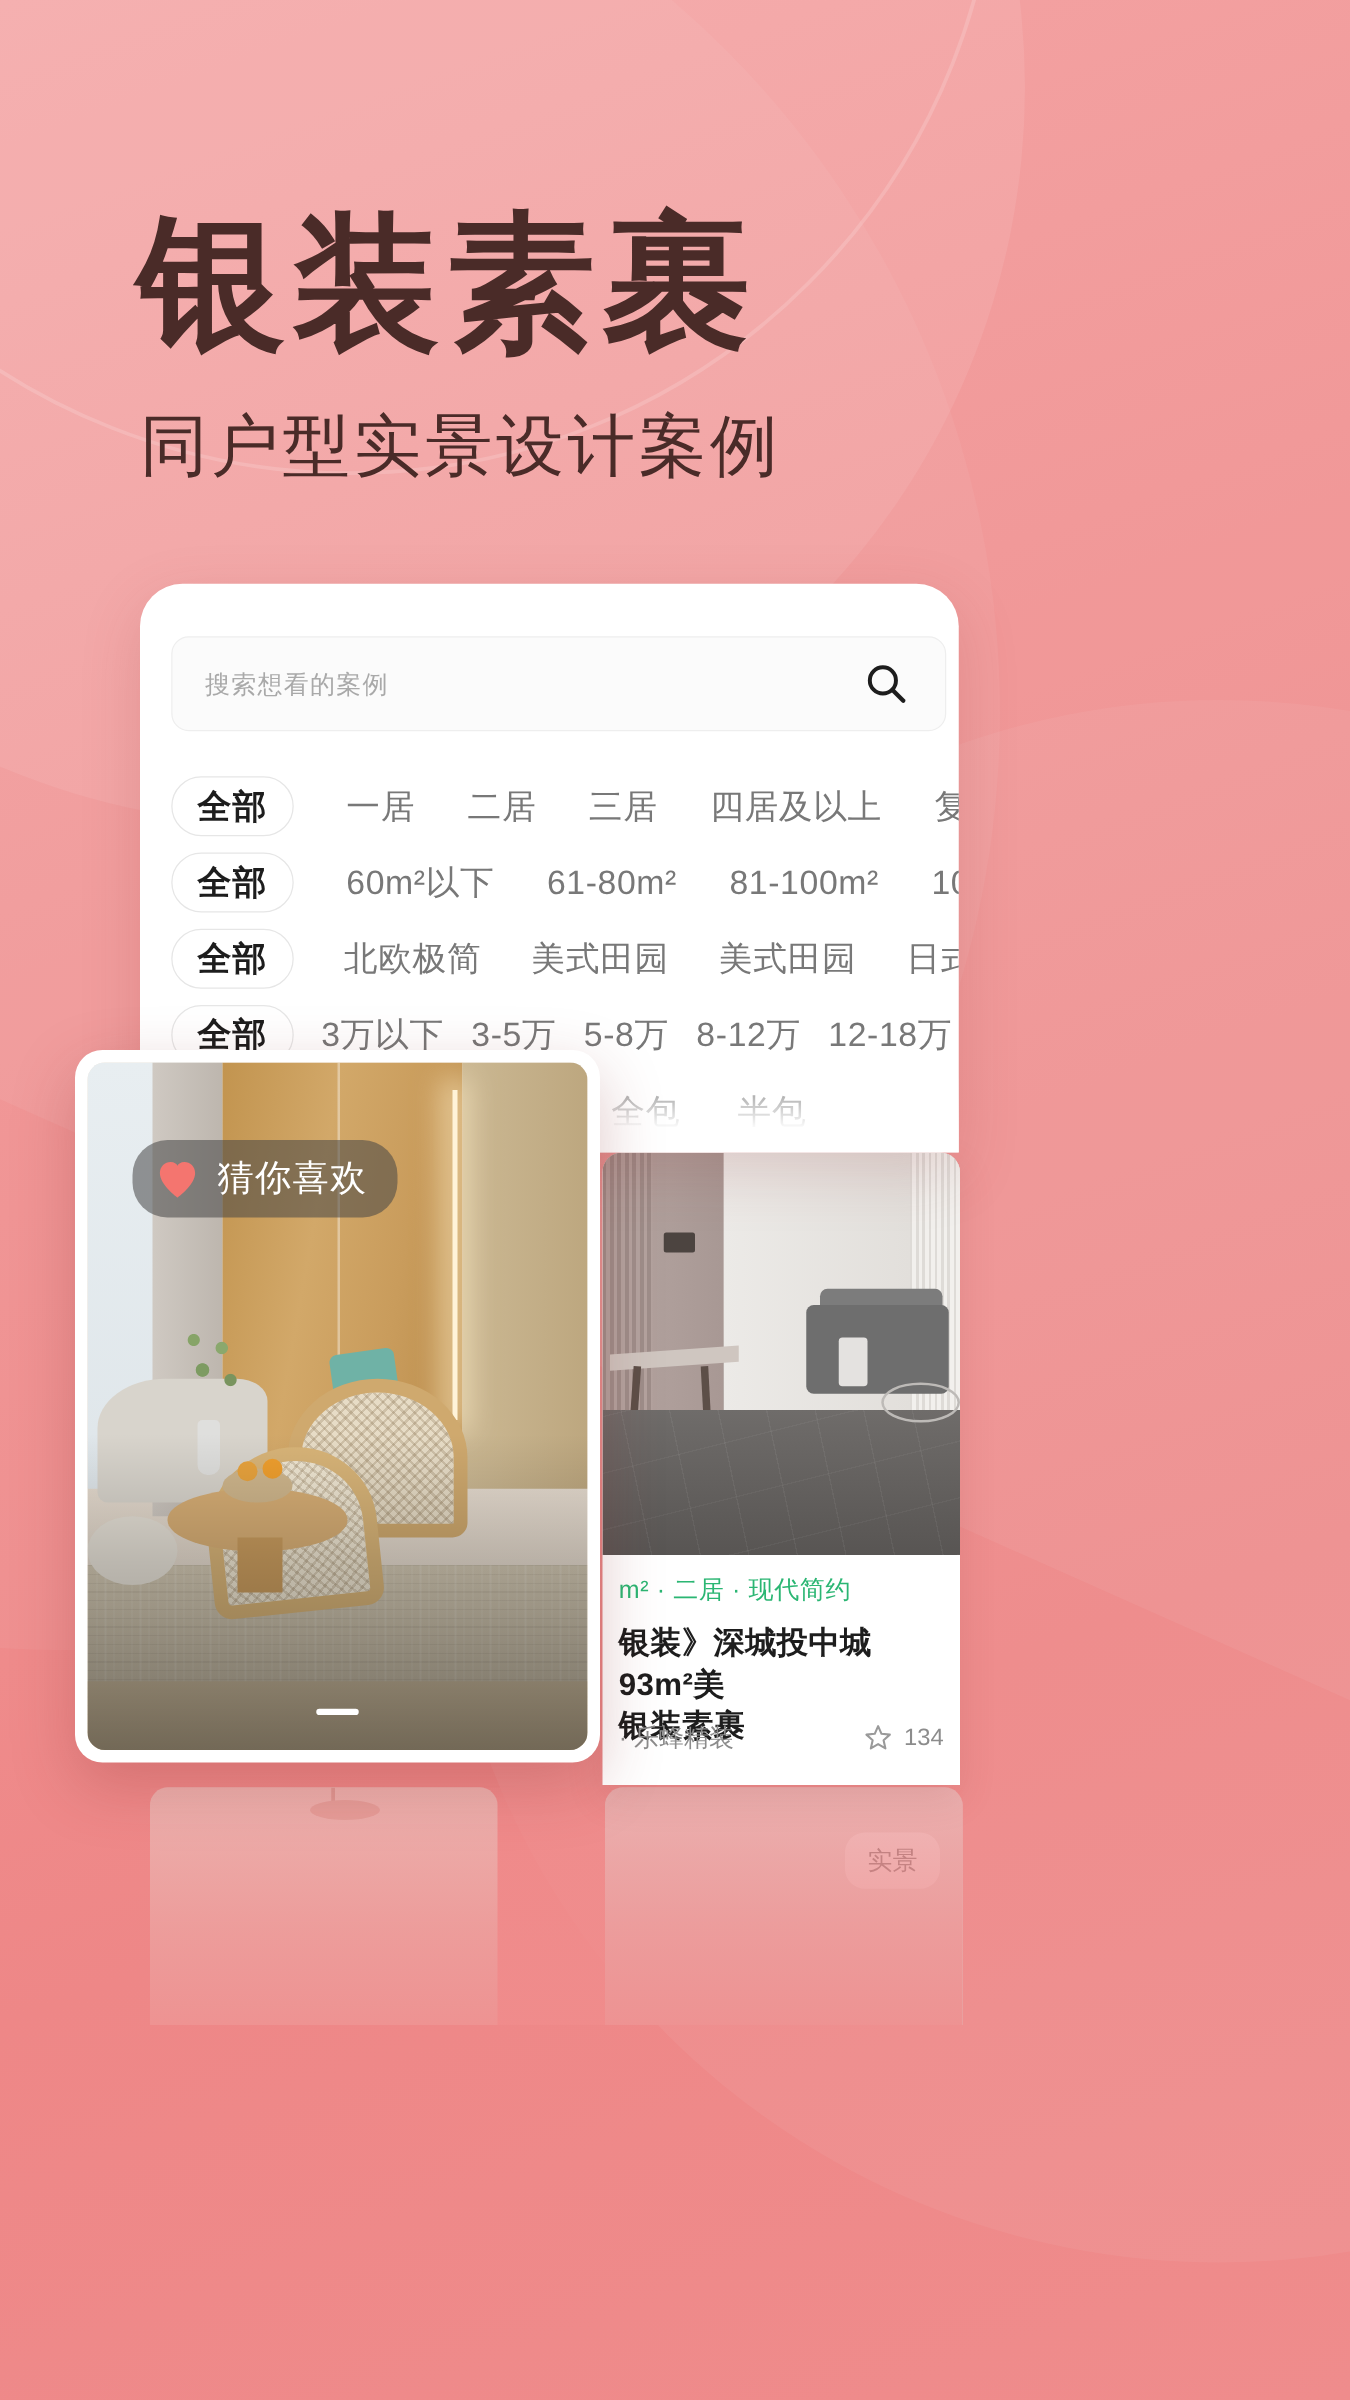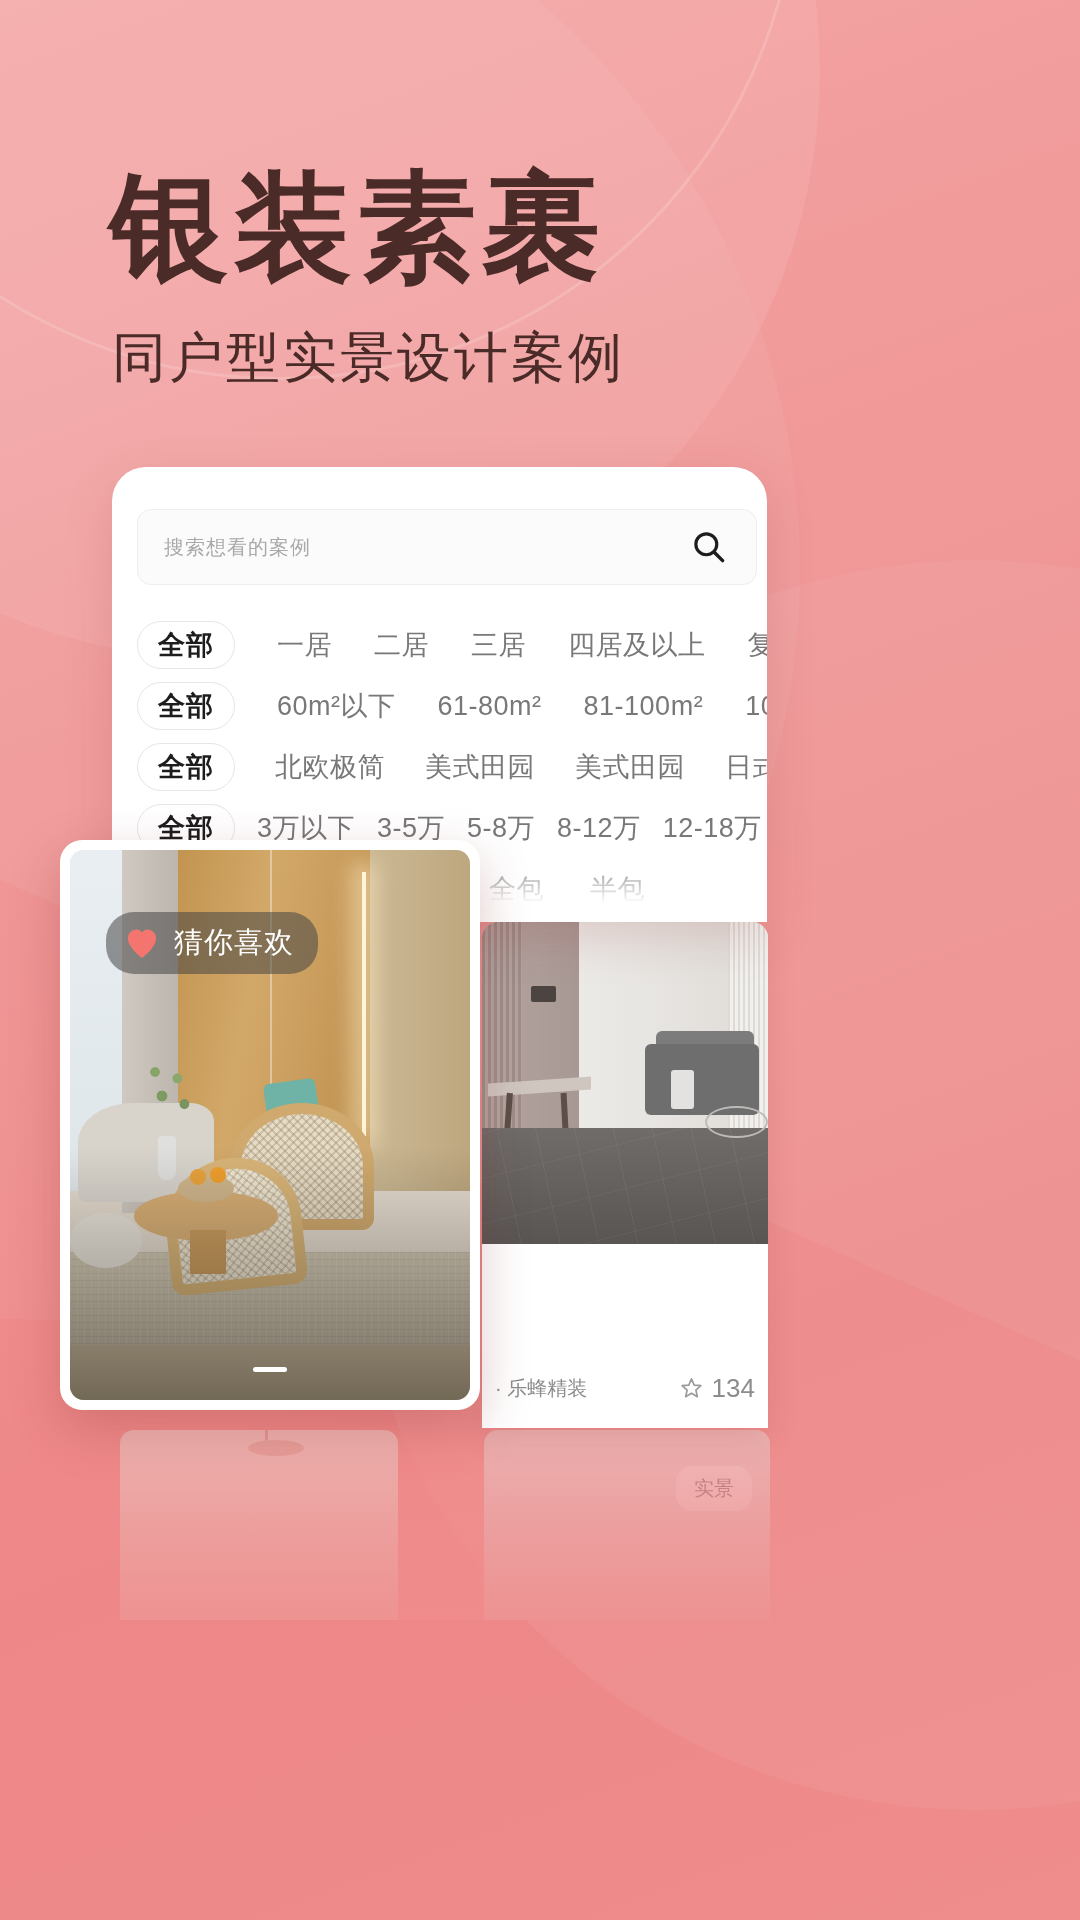--- a/index.html
+++ b/index.html
@@ -223,21 +223,21 @@
   .rc-title {
     font-size:25px; line-height:1.34;
     color:#1d1d1d; font-weight:700;
     letter-spacing:0.3px;
   }
   .rc-foot {
     position:absolute; left:13px; right:13px; bottom:24px;
     display:flex; align-items:center; justify-content:space-between;
   }
   .rc-brand { font-size:20px; color:#8c8c8c; }
-  .rc-fav { display:flex; align-items:center; gap:8px; font-size:26px; color:#8c8c8c; }
+  .rc-fav { display:flex; align-items:center; gap:8px; font-size:19px; color:#8c8c8c; }
   .star { width:25px; height:25px; display:block; }
 
   
   #strip {
     position:absolute; left:120px; top:1430px;
     width:650px; height:190px;
   }
   .strip-left {
     position:absolute; left:0; top:0; width:278px; height:190px;
     background:linear-gradient(to bottom,#e9dfd8,#dcd2ca);
@@ -466,20 +466,25 @@
     <div class="rc-fluted"></div>
     <div class="rc-screen"></div>
     <div class="rc-sofa2"></div>
     <div class="rc-sofa"></div>
     <div class="rc-table"></div>
     <div class="rc-leg1"></div>
     <div class="rc-leg2"></div>
     <div class="rc-robot"></div>
     <div class="rc-floor"></div>
     <div class="rc-table2"></div>
+  </div>
+  <div class="rc-body">
+    <div class="rc-tags">m² · 二居 · 现代简约</div>
+    <div class="rc-title">银装》深城投中城93m²美</div>
+    <div class="rc-title">银装素裹</div>
   </div>
   <div class="rc-foot">
     <div class="rc-brand">· 乐蜂精装</div>
     <div class="rc-fav">
       <svg class="star" viewBox="0 0 24 24">
         <path d="M12 2.8l2.6 5.9 6.4.6-4.8 4.3 1.4 6.3L12 16.6 6.4 19.9l1.4-6.3L3 9.3l6.4-.6z" fill="none" stroke="#9a9a9a" stroke-width="1.6" stroke-linejoin="round"></path>
       </svg>
       <span>134</span>
     </div>
   </div>

